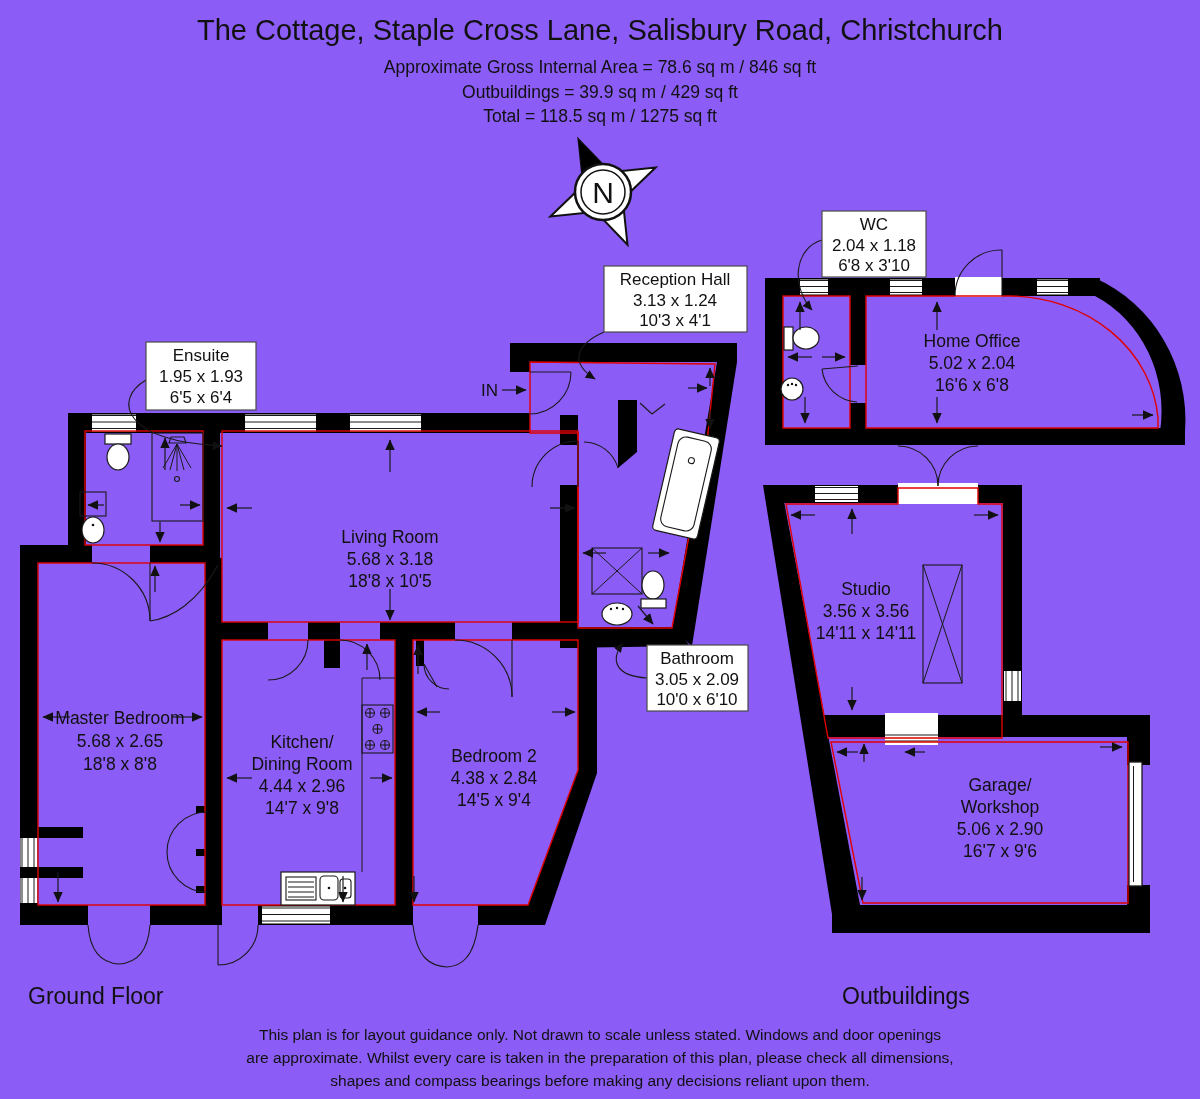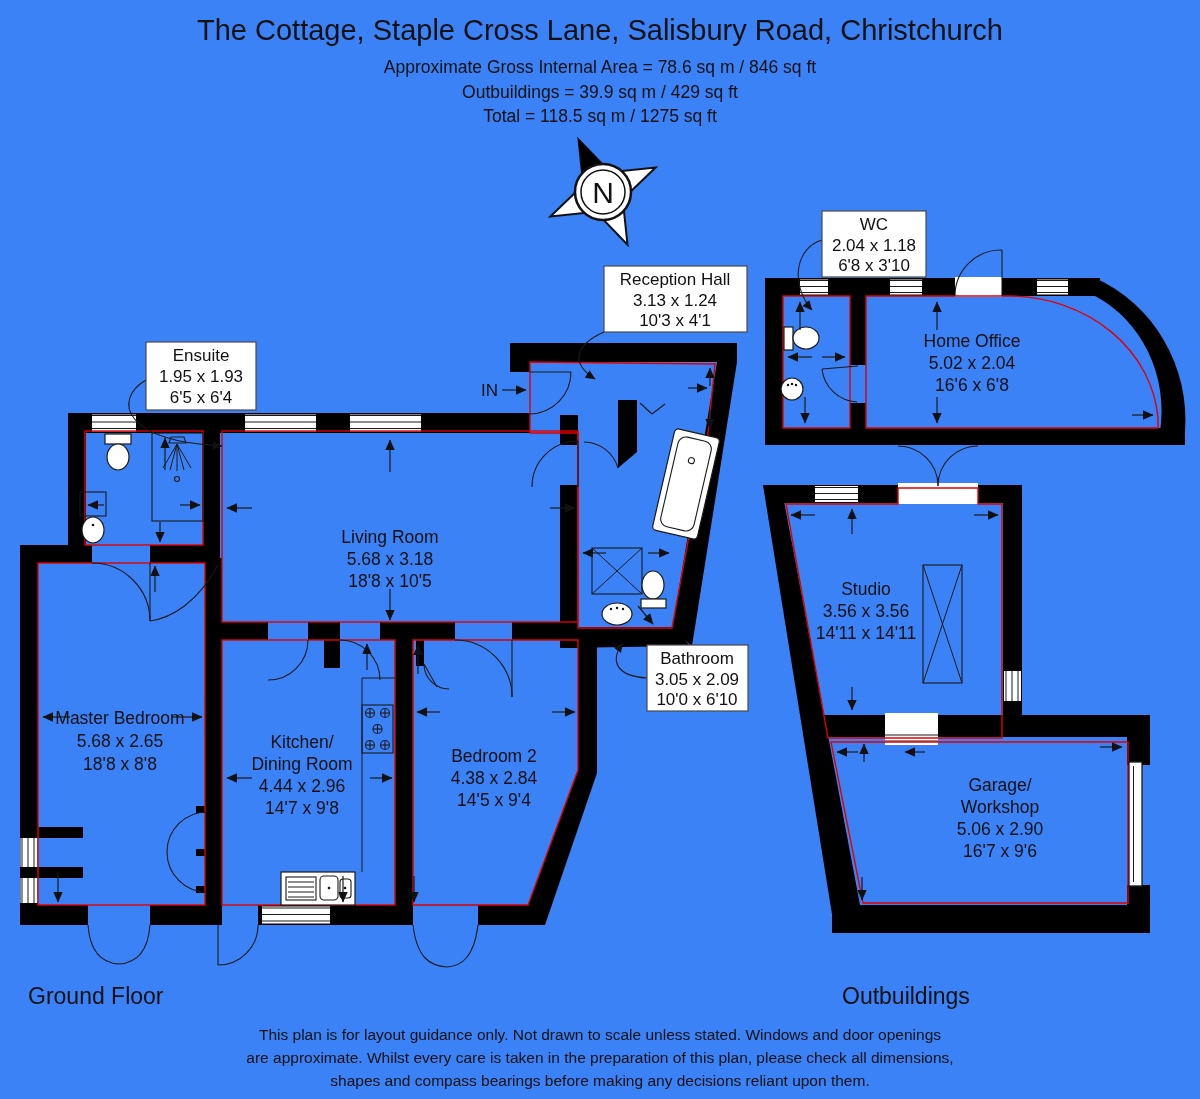--- a/index.html
+++ b/index.html
@@ -1,16 +1,16 @@
 <!DOCTYPE html>
 <html><head>
 <meta charset="utf-8">
 <style>
   html,body{margin:0;padding:0;background:#fff;}
-  .page{position:relative;width:1200px;height:1099px;background:#3b82f6;overflow:hidden;
+  .page{position:relative;width:1200px;height:1099px;background:#8b5cf6;overflow:hidden;
         font-family:"Liberation Sans", sans-serif;}
   svg{position:absolute;left:0;top:0;}
   svg text{fill:#111;}
   .title{font-size:29px;text-anchor:middle;}
   .subtitle{font-size:17.5px;text-anchor:middle;}
   .floorlabel{font-size:23px;}
   .disclaimer{font-size:15.5px;text-anchor:middle;}
   .roomtext{font-size:17.5px;text-anchor:middle;}
   .boxtext{font-size:17px;text-anchor:middle;}
   .intext{font-size:17px;text-anchor:end;}

